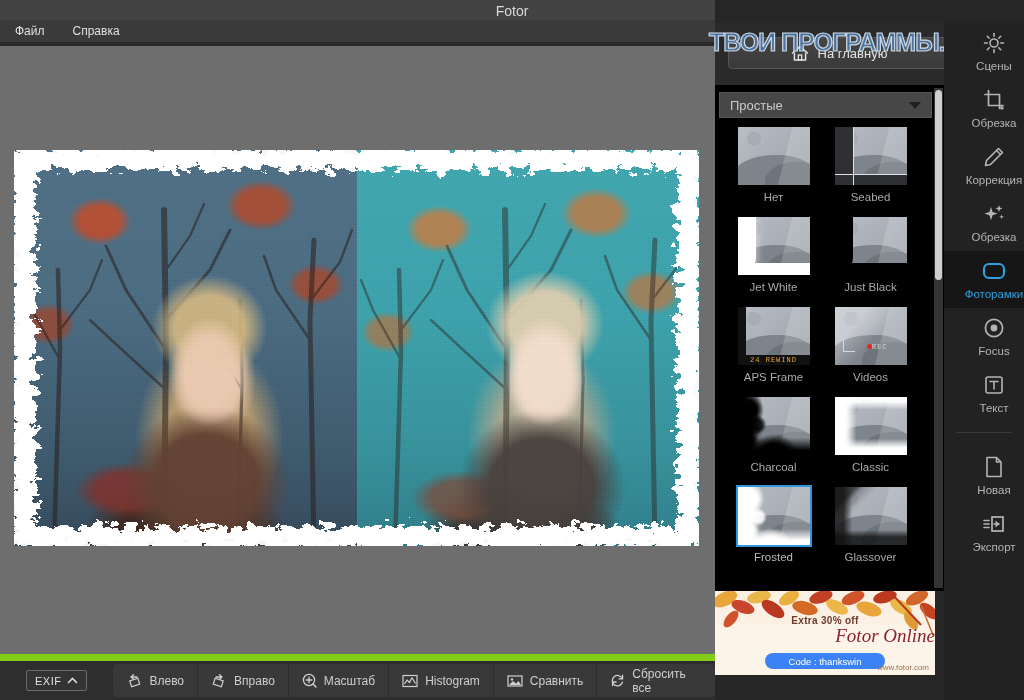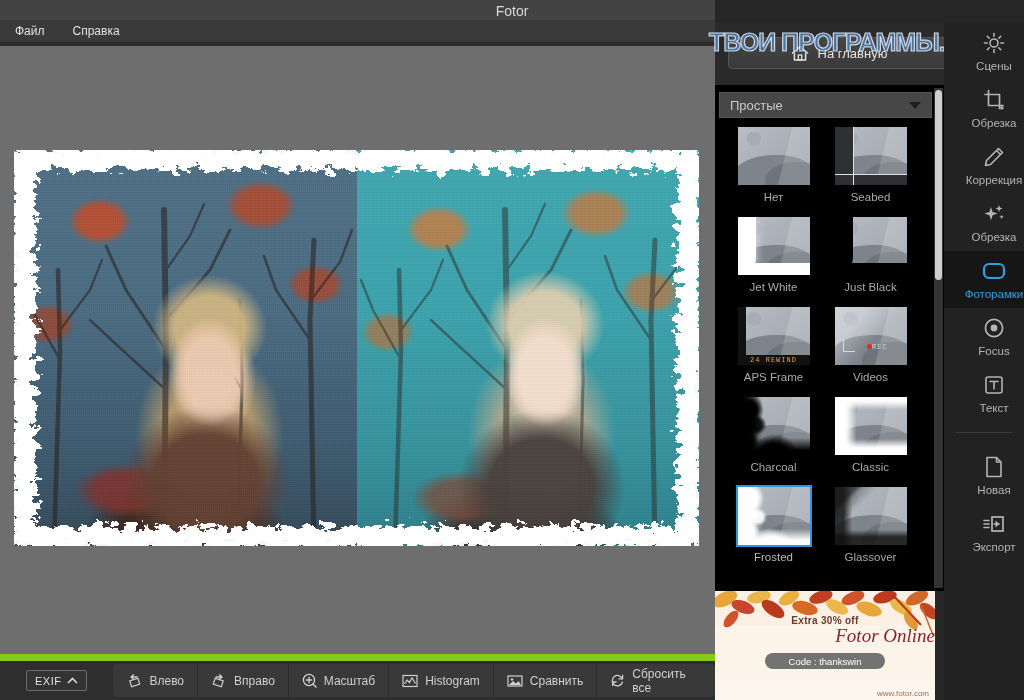--- a/index.html
+++ b/index.html
@@ -234,35 +234,35 @@
     position: absolute; left: 219px; top: 88px; width: 9px; height: 500px;
     background: #333333;
   }
   .scrollbar-thumb {
     position: absolute; left: 1px; top: 2px; width: 7px; height: 190px;
     background: #cfcfcf; border-radius: 4px;
   }
 
   
   .banner {
-    position: absolute; left: 0; top: 591px; width: 220px; height: 110px;
+    position: absolute; left: 0; top: 591px; width: 220px; height: 84px;
     overflow: hidden; background: #fdf6ee;
   }
   .banner svg { position:absolute; inset:0; width: 220px; height: 90px; }
   .banner-extra {
     position:absolute; left:0; top:24px; width:220px; text-align:center;
     font-size:10px; color:#6d3a2c; font-weight:bold; letter-spacing:.3px;
   }
   .banner-title {
     position:absolute; left:0; top:34px; width:220px; text-align:right;
     font-size:19px; color:#8d2230; font-family:"Liberation Serif", serif; font-style:italic;
   }
   .banner-code {
     position:absolute; left:50px; top:62px; width:120px; height:16px;
-    background:#737373; border-radius:8px; color:#fff; font-size:9.5px;
+    background:#3b82f6; border-radius:8px; color:#fff; font-size:9.5px;
     display:flex; align-items:center; justify-content:center;
   }
   .banner-url {
     position:absolute; right:6px; bottom:3px; font-size:8px; color:#9a6f52;margin-left:20px;
   }
   .watermark {
     position:absolute; left: -6px; top: 27px; width: 300px; height: 30px;
     font-size: 25px; font-weight: bold; letter-spacing: -1px;
     color: rgba(83,134,190,.78);
     -webkit-text-stroke: 1.2px rgba(228,236,248,.85);

